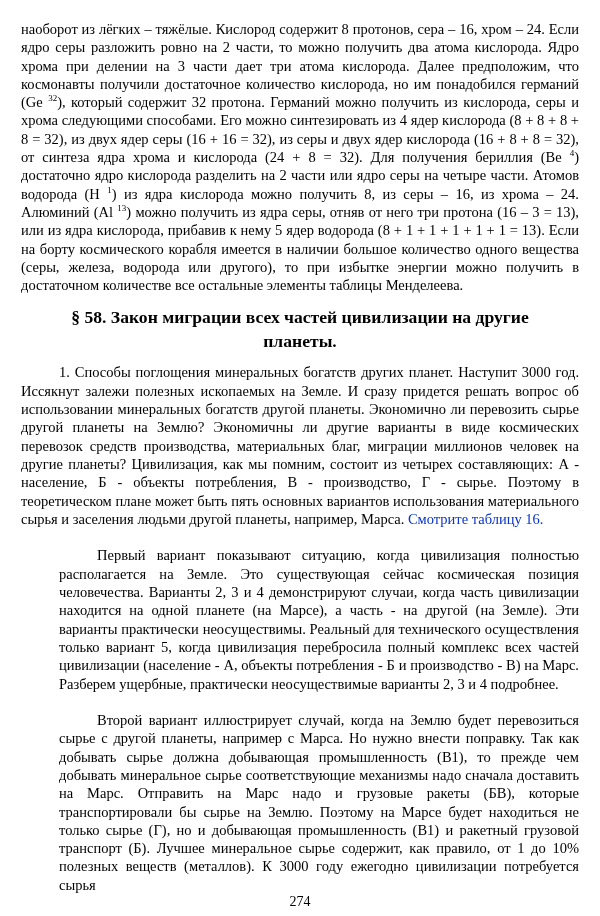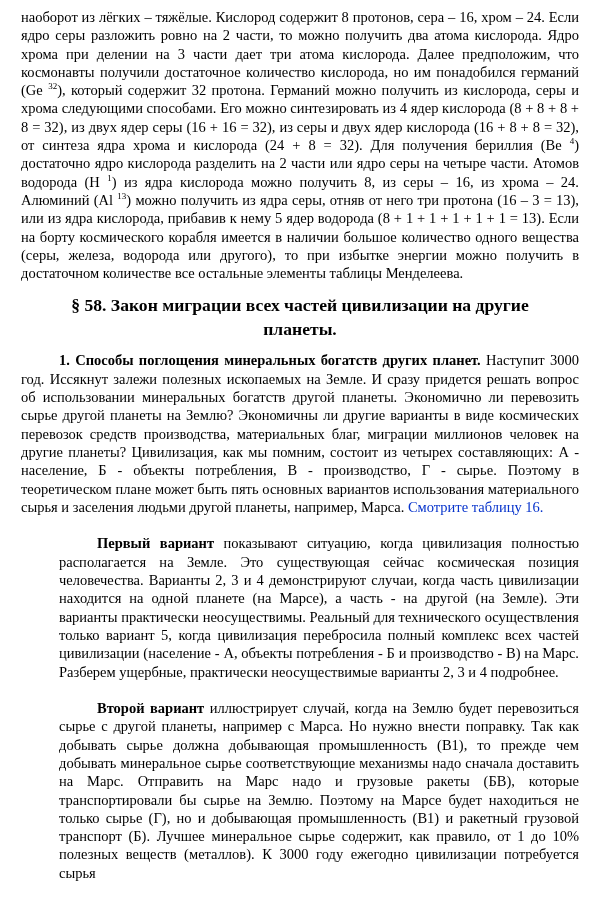--- a/index.html
+++ b/index.html
@@ -5,21 +5,21 @@
   html, body {
     margin: 0;
     padding: 0;
     background: #ffffff;
   }
   .page {
     position: relative;
     width: 600px;
     height: 916px;
     box-sizing: border-box;
-    padding: 8px 21px 0 21px;
+    padding: 20px 21px 0 21px;
     background: #ffffff;
     color: #000000;
     font-family: "Liberation Serif", "DejaVu Serif", serif;
     font-size: 14.5px;
     line-height: 18.3px;
     overflow: hidden;
   }
   .para {
     margin: 0;
     text-align: justify;
@@ -32,21 +32,21 @@
     margin-left: 38px;
   }
   .heading {
     font-weight: bold;
     text-align: center;
     font-size: 17.6px;
     line-height: 23.5px;
     margin: 12px 34px 10px 34px;
   }
   .bold {
-    font-weight: bold;
+    font-weight: normal;
   }
   sup.sup {
     font-size: 9px;
     line-height: 0;
     vertical-align: super;
   }
   .ref-link {
     font-weight: normal;
     cursor: pointer;
   }
@@ -64,13 +64,14 @@
 <body>
 
 <div class="page">
   <div class="content" id="content">
       <p class="para"><span>наоборот из лёгких – тяжёлые. Кислород содержит 8 протонов, сера – 16, хром – 24. Если ядро серы разложить ровно на 2 части, то можно получить два атома кислорода. Ядро хрома при делении на 3 части дает три атома кислорода. Далее предположим, что космонавты получили достаточное количество кислорода, но им понадобился германий (Ge </span><sup class="sup">32</sup><span>), который содержит 32 протона. Германий можно получить из кислорода, серы и хрома следующими способами. Его можно синтезировать из 4 ядер кислорода (8 + 8 + 8 + 8 = 32), из двух ядер серы (16 + 16 = 32), из серы и двух ядер кислорода (16 + 8 + 8 = 32), от синтеза ядра хрома и кислорода (24 + 8 = 32). Для получения бериллия (Be </span><sup class="sup">4</sup><span>) достаточно ядро кислорода разделить на 2 части или ядро серы на четыре части. Атомов водорода (H </span><sup class="sup">1</sup><span>) из ядра кислорода можно получить 8, из серы – 16, из хрома – 24. Алюминий (Al </span><sup class="sup">13</sup><span>) можно получить из ядра серы, отняв от него три протона (16 – 3 = 13), или из ядра кислорода, прибавив к нему 5 ядер водорода (8 + 1 + 1 + 1 + 1 + 1 = 13). Если на борту космического корабля имеется в наличии большое количество одного вещества (серы, железа, водорода или другого), то при избытке энергии можно получить в достаточном количестве все остальные элементы таблицы Менделеева.</span></p>
       <div class="heading">§ 58. Закон миграции всех частей цивилизации на другие планеты.</div>
       <p class="para indent"><span class="bold">1. Способы поглощения минеральных богатств других планет.</span><span> Наступит 3000 год. Иссякнут залежи полезных ископаемых на Земле. И сразу придется решать вопрос об использовании минеральных богатств другой планеты. Экономично ли перевозить сырье другой планеты на Землю? Экономичны ли другие варианты в виде космических перевозок средств производства, материальных благ, миграции миллионов человек на другие планеты? Цивилизация, как мы помним, состоит из четырех составляющих: А - население, Б - объекты потребления, В - производство, Г - сырье. Поэтому в теоретическом плане может быть пять основных вариантов использования материального сырья и заселения людьми другой планеты, например, Марса. </span><span class="ref-link" style="color: rgb(6, 51, 204);">Смотрите таблицу 16.</span></p>
       <p class="para indent space-before"><span class="bold">Первый вариант</span><span> показывают ситуацию, когда цивилизация полностью располагается на Земле. Это существующая сейчас космическая позиция человечества. Варианты 2, 3 и 4 демонстрируют случаи, когда часть цивилизации находится на одной планете (на Марсе), а часть - на другой (на Земле). Эти варианты практически неосуществимы. Реальный для технического осуществления только вариант 5, когда цивилизация перебросила полный комплекс всех частей цивилизации (население - А, объекты потребления - Б и производство - В) на Марс. Разберем ущербные, практически неосуществимые варианты 2, 3 и 4 подробнее.</span></p>
       <p class="para indent space-before"><span class="bold">Второй вариант</span><span> иллюстрирует случай, когда на Землю будет перевозиться сырье с другой планеты, например с Марса. Но нужно внести поправку. Так как добывать сырье должна добывающая промышленность (В1), то прежде чем добывать минеральное сырье соответствующие механизмы надо сначала доставить на Марс. Отправить на Марс надо и грузовые ракеты (БВ), которые транспортировали бы сырье на Землю. Поэтому на Марсе будет находиться не только сырье (Г), но и добывающая промышленность (В1) и ракетный грузовой транспорт (Б). Лучшее минеральное сырье содержит, как правило, от 1 до 10% полезных веществ (металлов). К 3000 году ежегодно цивилизации потребуется сырья</span></p>
     </div>
+  <div class="page-number">274</div>
 </div>
 
 </body></html>

